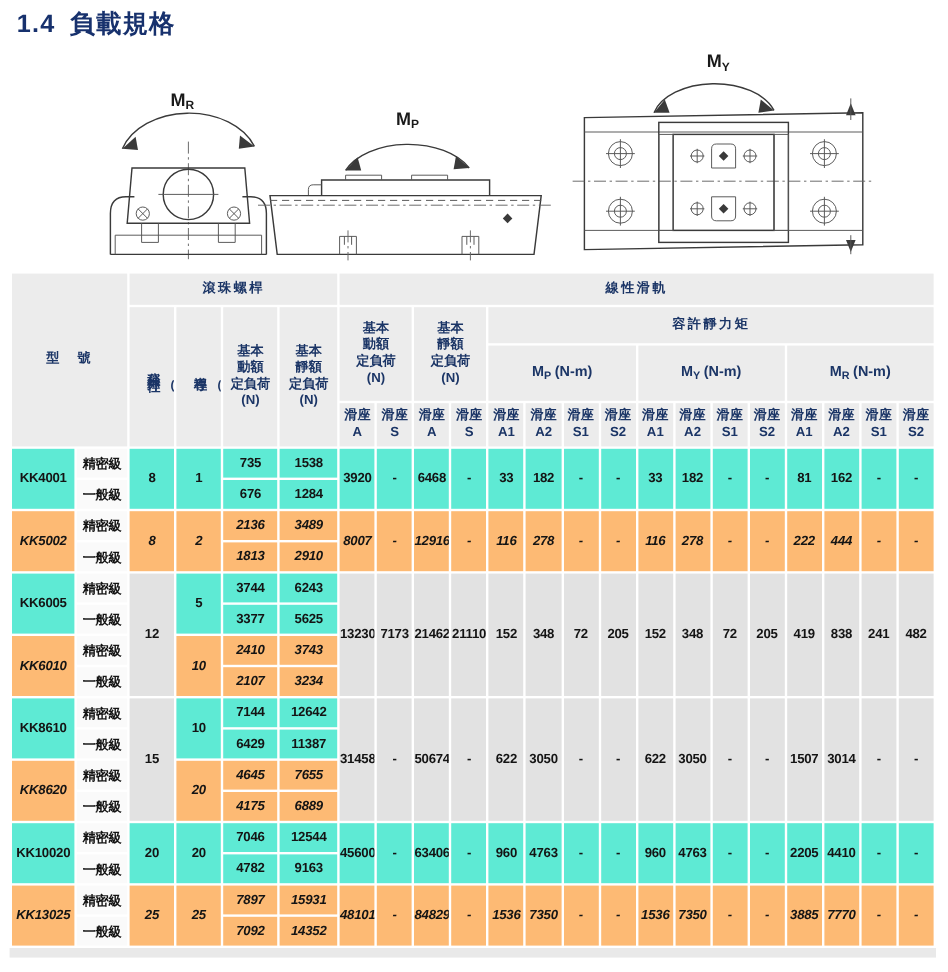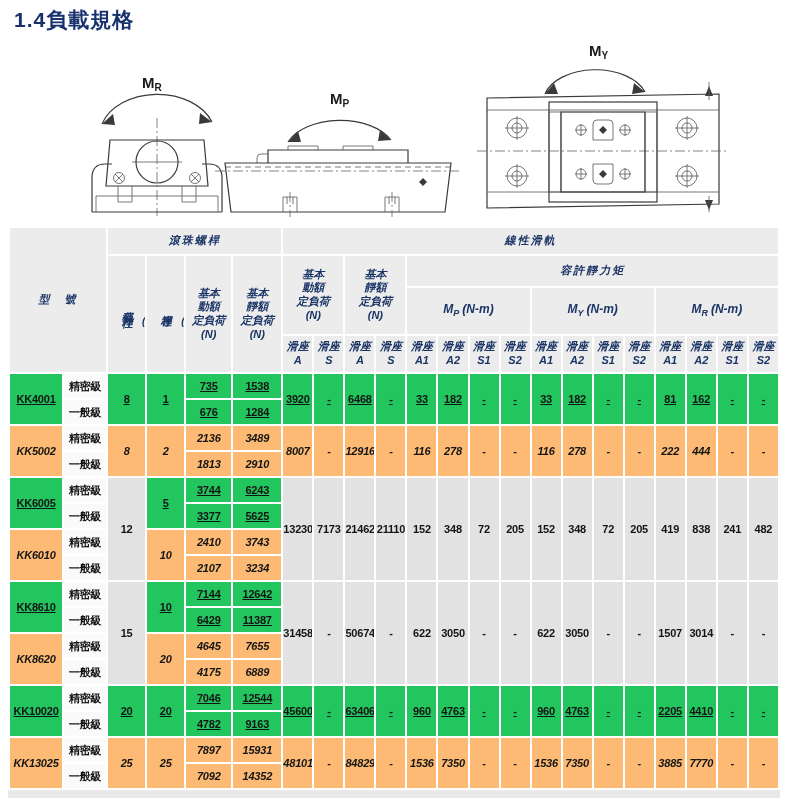--- a/index.html
+++ b/index.html
@@ -5,21 +5,21 @@
   html,body{margin:0;padding:0;background:#ffffff;}
   body{
     width:790px;height:810px;overflow:hidden;position:relative;
     font-family:"Liberation Sans","DejaVu Sans",sans-serif;
     -webkit-font-smoothing:antialiased;
   }
   
   .page-title{
     padding:6px 0 0 14px;
     color:#17316d;font-weight:bold;font-size:21px;letter-spacing:1px;
-    display:flex;align-items:baseline;text-align:right;
+    display:flex;gap:12px;align-items:baseline;text-align:right;
   }
   
   .diagrams{position:relative;height:178px;margin-top:6px;}
   .diagram{position:absolute;}
   .diagram svg{display:block;}
   .dline{stroke:#3a3a3a;stroke-width:1.2;fill:none;}
   .dthin{stroke:#555;stroke-width:0.8;fill:none;}
   .dcenter{stroke:#666;stroke-width:0.8;fill:none;stroke-dasharray:10 3 2 3;}
   .dfill{fill:#3a3a3a;stroke:none;}
   .mlabel{font-family:"Liberation Sans",sans-serif;font-weight:bold;font-size:15px;fill:#1a1a1a;}
@@ -27,37 +27,37 @@
   
   .spec-table-wrap{margin:8px 0 0 8px;}
   table.spec{
     border-collapse:separate;border-spacing:2px;
     table-layout:fixed;width:772px;
   }
   table.spec th,table.spec td{
     padding:0;text-align:center;vertical-align:middle;overflow:hidden;
   }
   table.spec th{
-    background:#ececec;color:#1b3566;font-weight:bold;font-size:11px;line-height:1.25;font-style:italic;
+    background:#ececec;color:#1b3566;font-weight:bold;font-size:11px;line-height:1.25;
   }
   th.section{font-size:12px;letter-spacing:2px;}
   th.model-hdr{font-size:13px;letter-spacing:2px;}
   .vert{writing-mode:vertical-rl;text-orientation:upright;letter-spacing:2px;display:inline-block;line-height:1;margin:0 auto;}
   .unit{display:block;font-size:10px;letter-spacing:0;margin-top:2px;padding-left:34px;}
   .hline{display:block;}
   tr.rowA th{height:26px;}
   tr.rowB th{height:30px;}
   tr.rowC th{height:46px;font-size:12px;}
   tr.rowD th{height:36px;font-size:11px;}
   sub.msub-h{font-size:9px;vertical-align:-3px;}
   .nm-unit{margin-left:3px;margin-top:43px;}
   table.spec td{font-size:11px;font-weight:600;color:#141414;height:24px;letter-spacing:-0.2px;}
   td.model{font-size:12px;font-weight:bold;color:#111;letter-spacing:0;}
   td.grade{background:#fafafa;color:#1c2f57;font-weight:bold;font-size:11px;letter-spacing:0;}
-  td.dark{background:#22c55e;text-decoration:underline;}
+  td.dark{background:#5eead4;}
   td.light{background:#fdba74;font-style:italic;}
   td.merged{background:#e2e2e2;}
   .cutoff-strip{width:772px;height:8px;background:#e9e9e9;margin:0 0 0 8px;}
 </style>
 </head>
 <body>
 
 <div class="page-title">
   <span>1.4</span>
   <span>負載規格</span>

